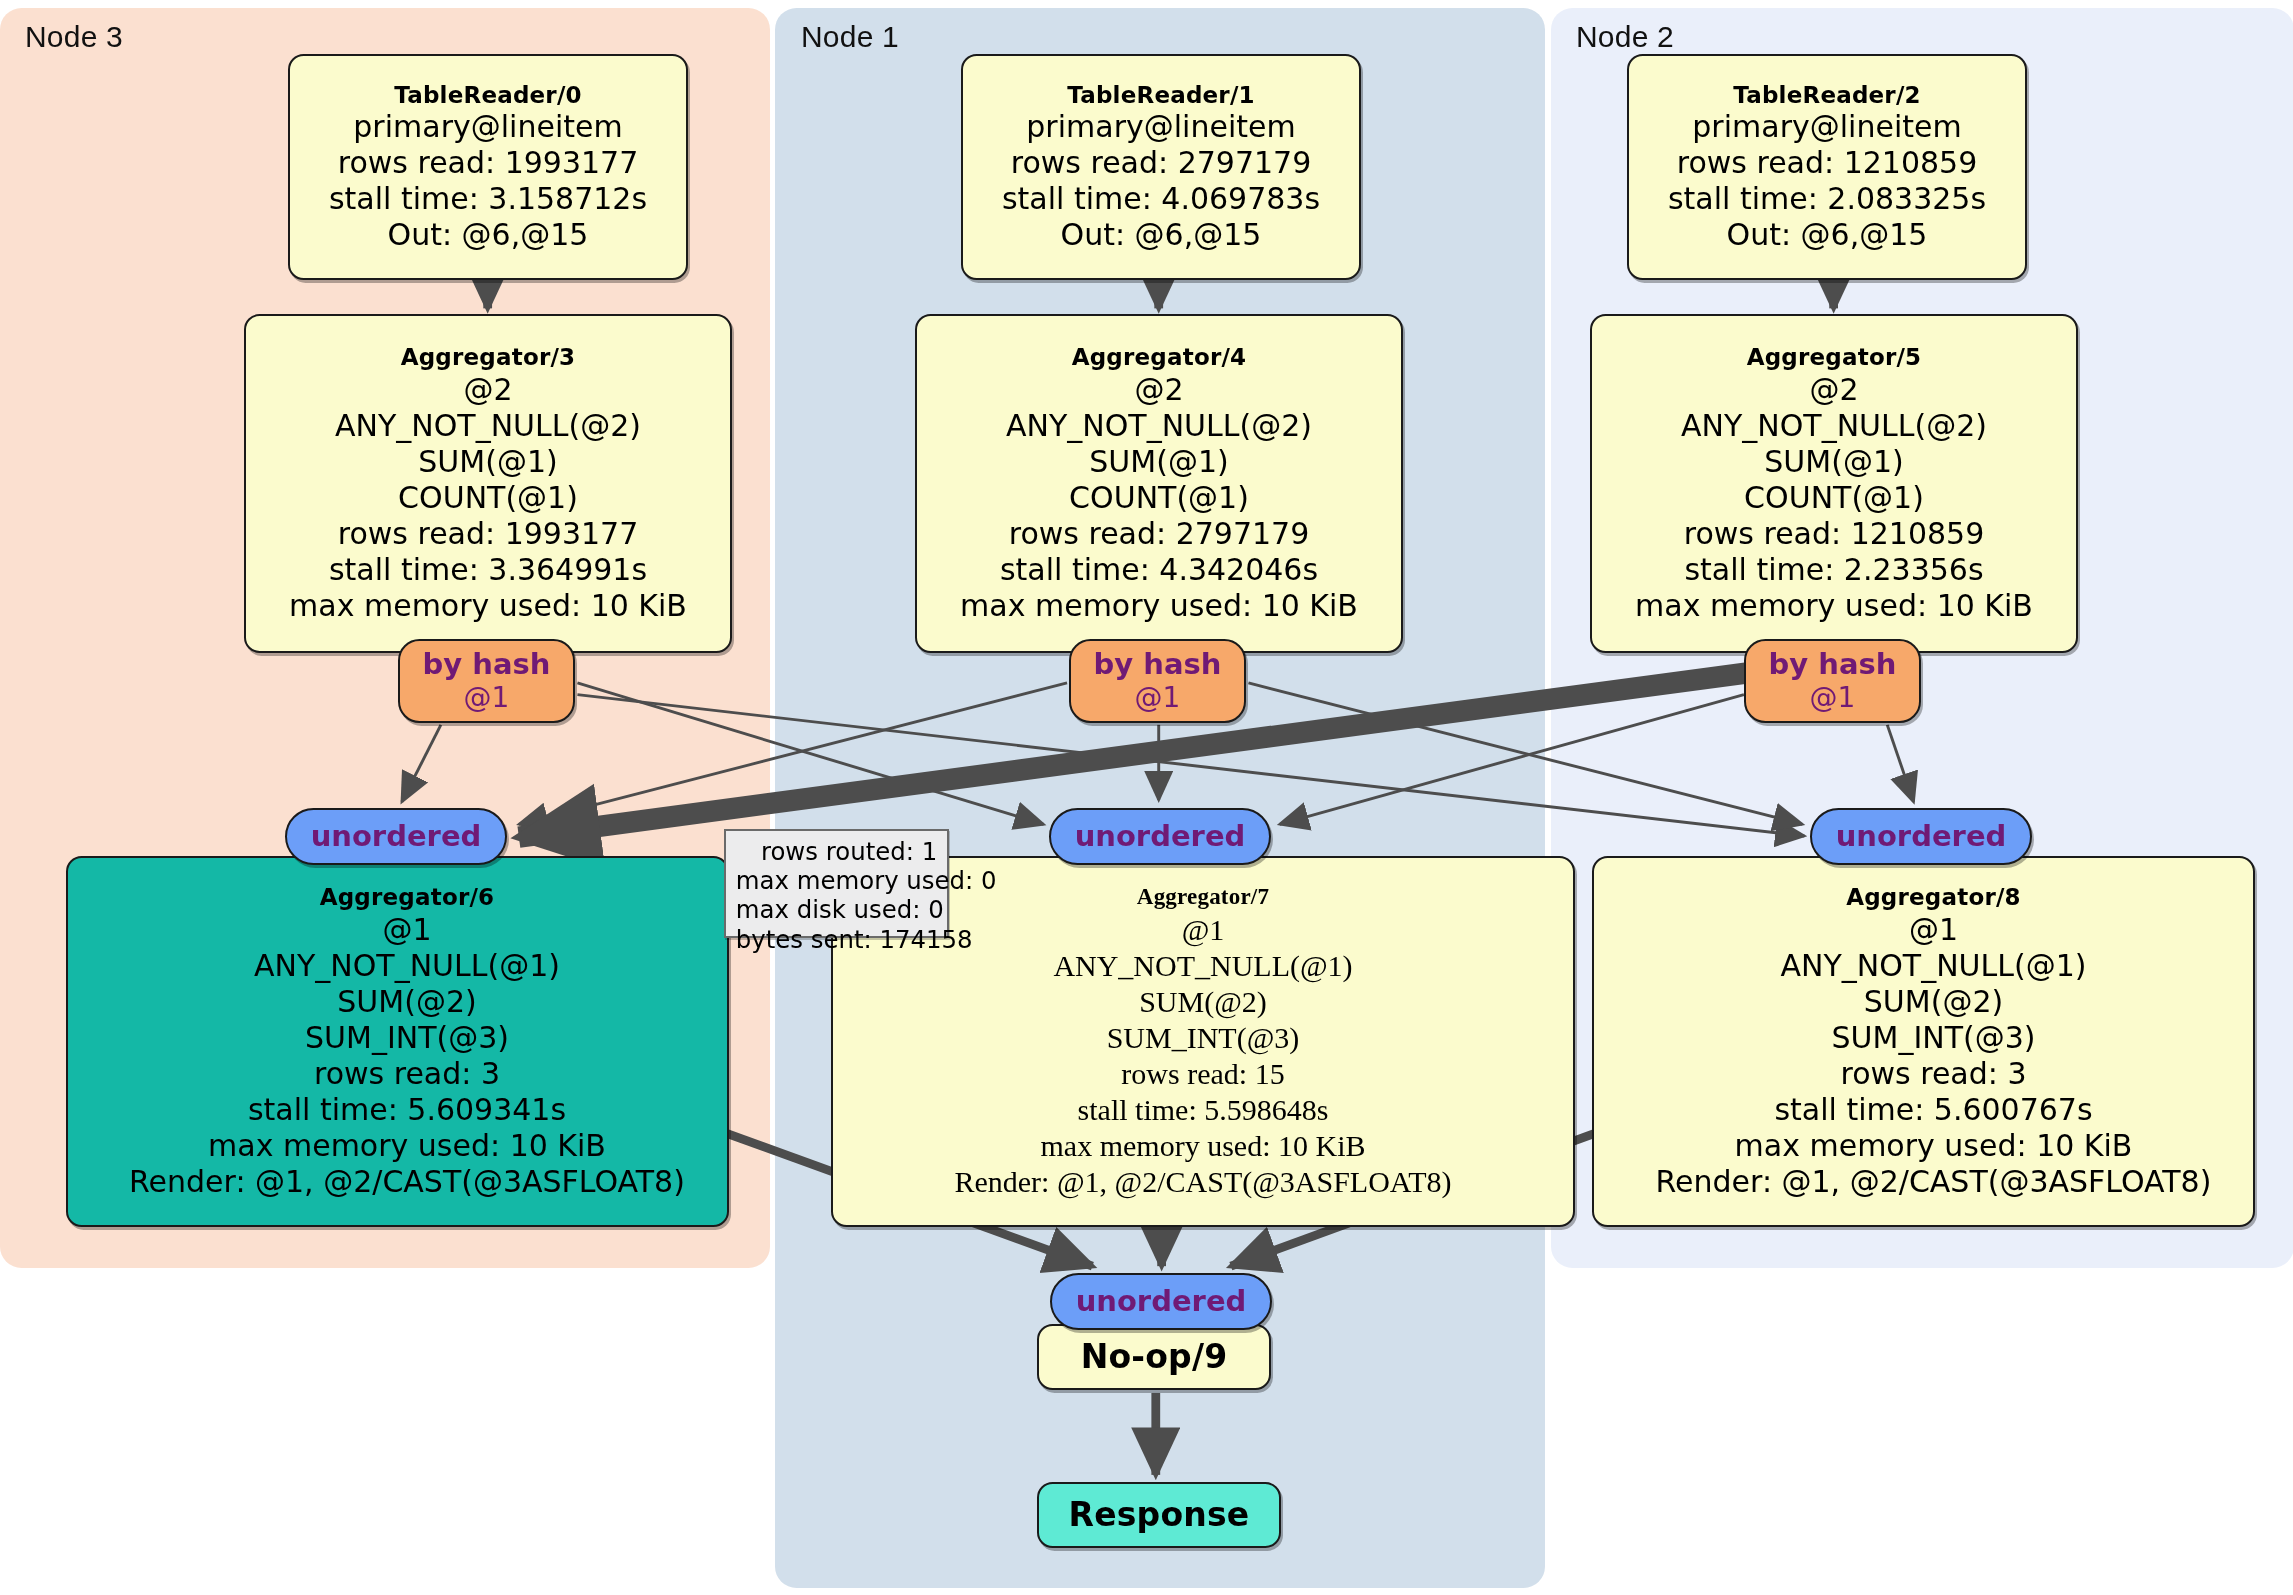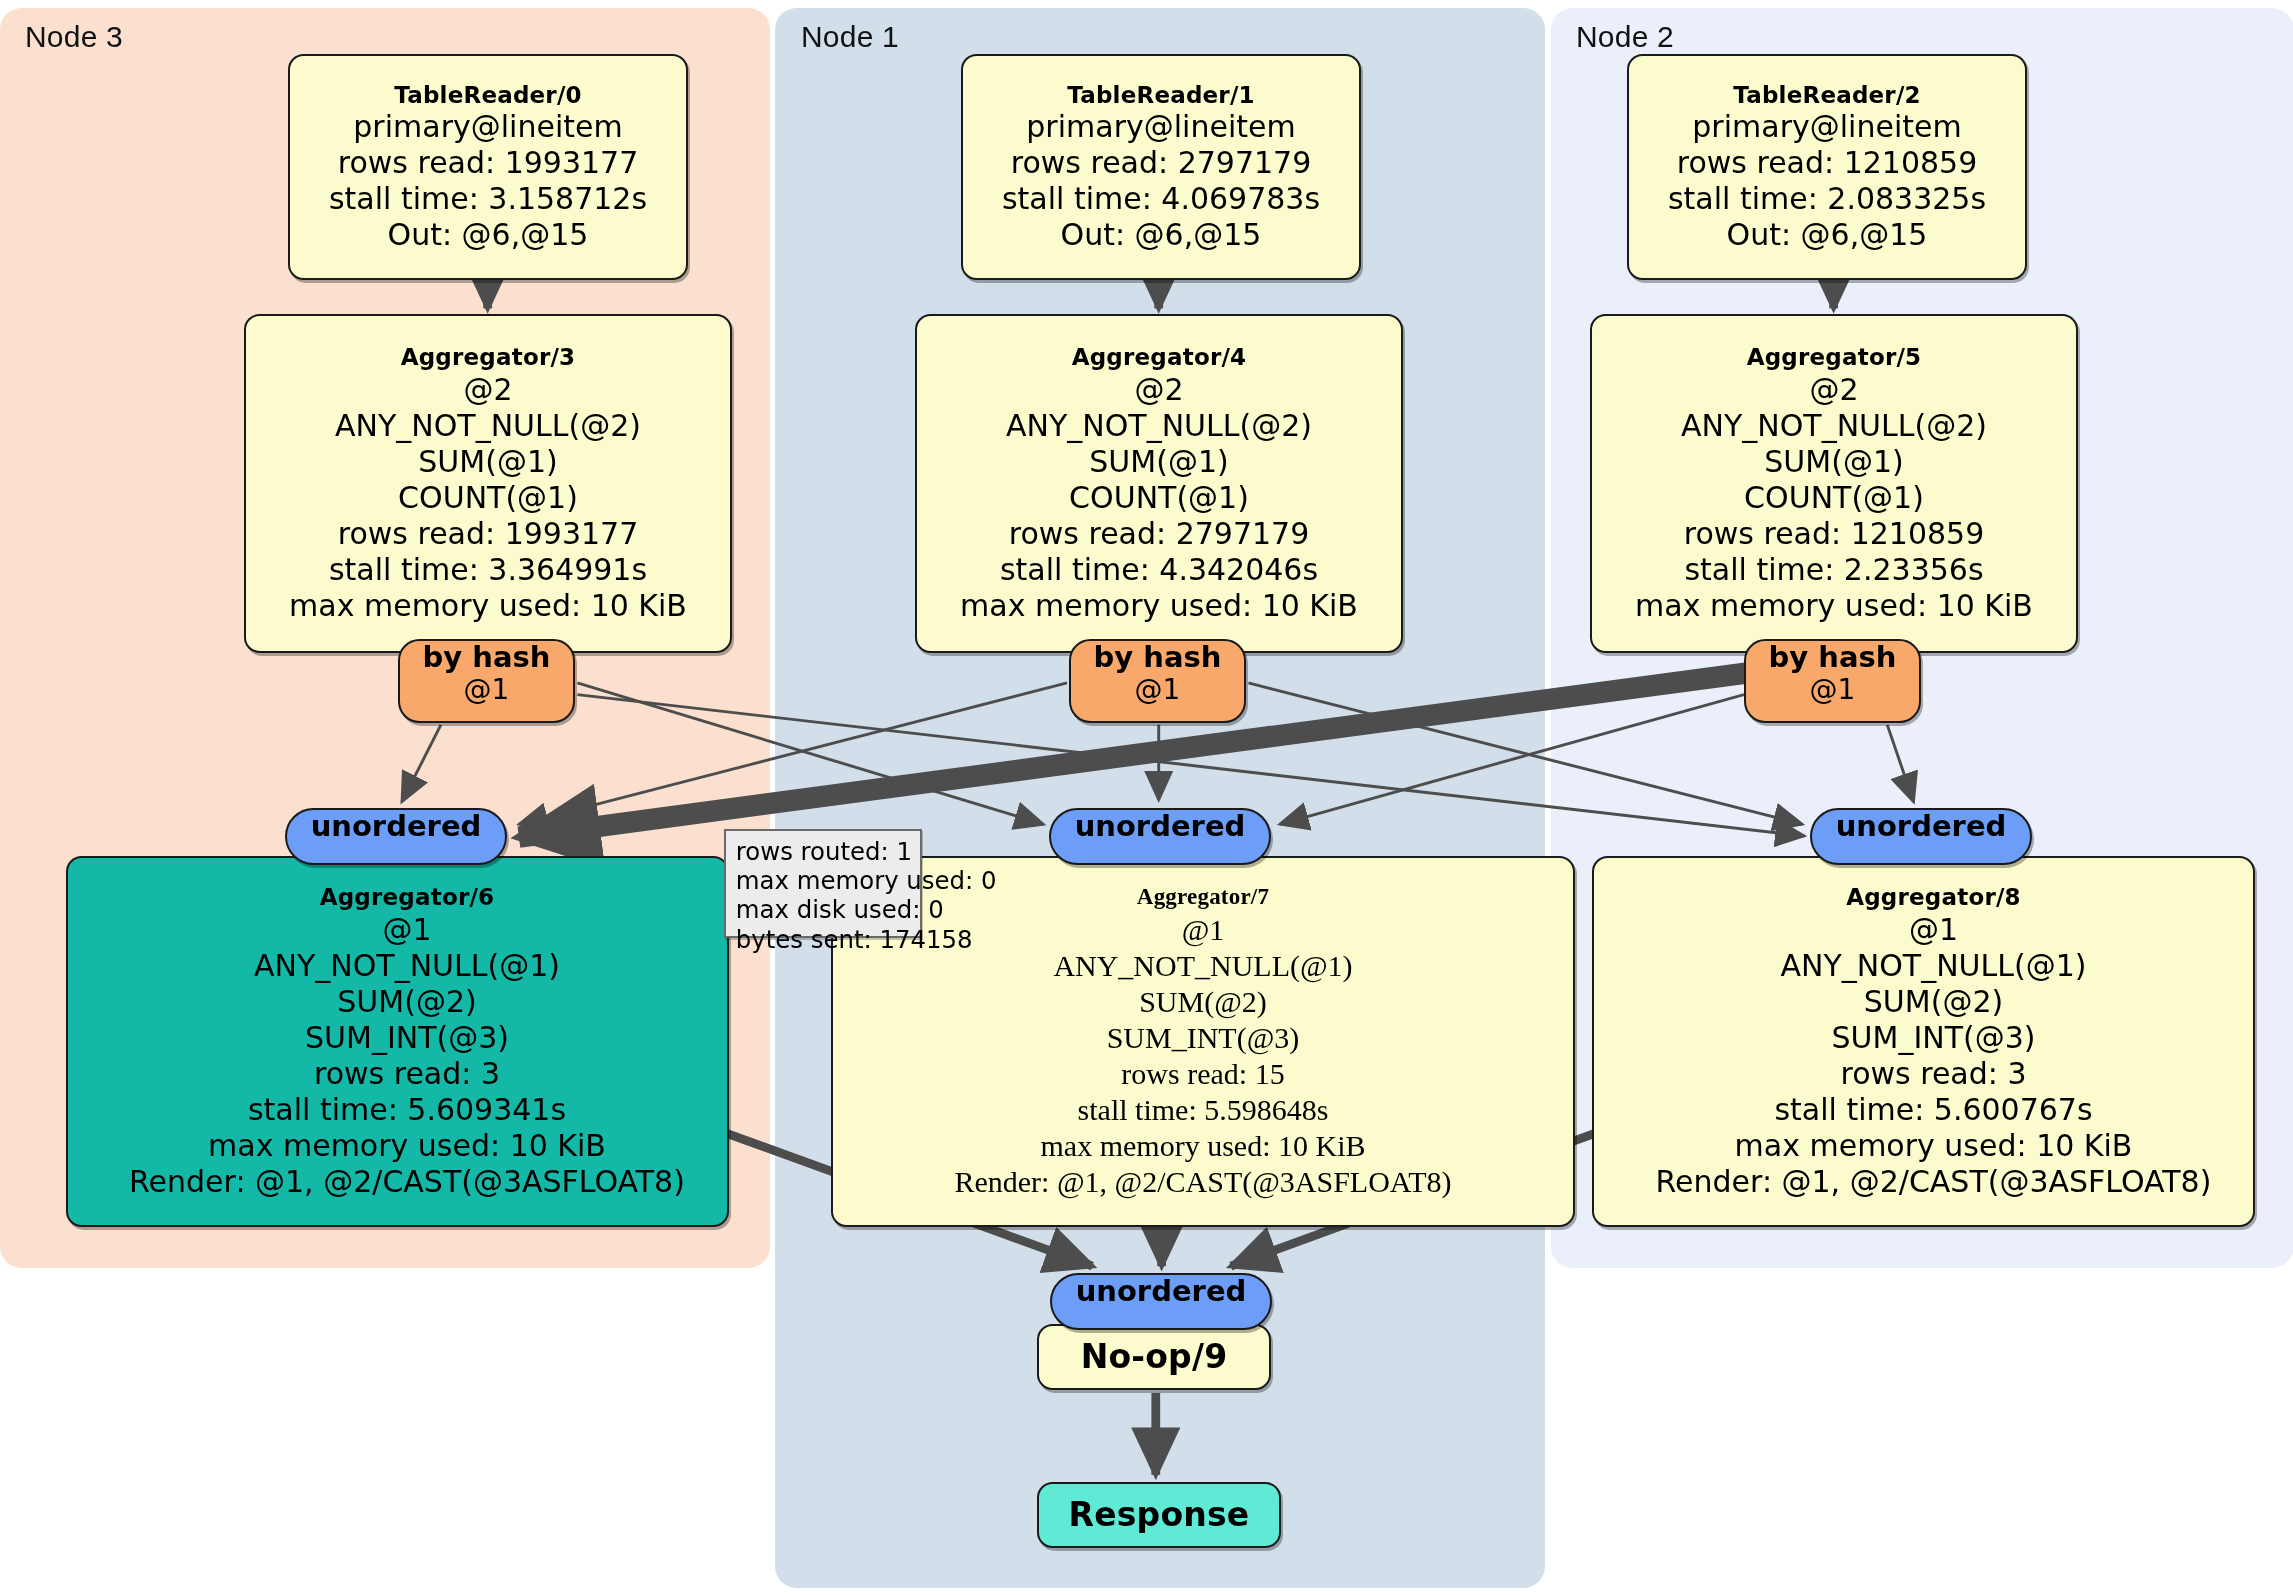--- a/index.html
+++ b/index.html
@@ -26,22 +26,22 @@
     display:flex;flex-direction:column;justify-content:center;align-items:center;
     box-shadow:2px 2.9px 0 rgba(0,0,0,.30);
   }
   .node .ttl{font-weight:bold;font-size:23px;line-height:1.22;letter-spacing:0.2px;}
   .node .ln{font-size:30px;line-height:1.20;white-space:nowrap;}
   .node.small .ttl{font-size:33px;}
 
   
   .oval{
     position:absolute;box-sizing:border-box;border:2.9px solid #1a1a1a;
-    display:flex;flex-direction:column;justify-content:flex-start;align-items:center;
-    text-align:center;color:#000000;z-index:7;
+    display:flex;flex-direction:column;justify-content:center;align-items:center;
+    text-align:center;color:#701a75;z-index:7;
     box-shadow:2px 2.9px 0 rgba(0,0,0,.30);
   }
   .oval.hash{background:#f7a86a;border-radius:21.5px;}
   .oval.unord{background:#6c9ef8;border-radius:974px;}
   .oval .b{font-weight:bold;font-size:29px;line-height:1.15;}
   .oval .s{font-size:28px;line-height:1.15;}
 
   
   .stats{
     position:absolute;box-sizing:border-box;background:#ececed;
@@ -216,21 +216,21 @@
       </div>
       <div class="oval unord" style="left: 1049px; top: 808px; width: 222px; height: 57px; background: rgb(108, 158, 248);">
         <div class="b">unordered</div>
       </div>
       <div class="oval unord" style="left: 1810px; top: 808px; width: 222px; height: 57px; background: rgb(108, 158, 248);">
         <div class="b">unordered</div>
       </div>
       <div class="oval unord" style="left: 1050px; top: 1273px; width: 222px; height: 57px; background: rgb(108, 158, 248);">
         <div class="b">unordered</div>
       </div>
-      <div class="stats" style="left: 724px; top: 829px; width: 198px; height: 109px; background: rgb(236, 236, 237);">
+      <div class="stats" style="left: 724px; top: 829px; width: 225px; height: 109px; background: rgb(236, 236, 237);">
         <div class="ln">rows routed: 1</div>
         <div class="ln">max memory used: 0</div>
         <div class="ln">max disk used: 0</div>
         <div class="ln">bytes sent: 174158</div>
       </div>
     </div>
 
 </div>
 
 

